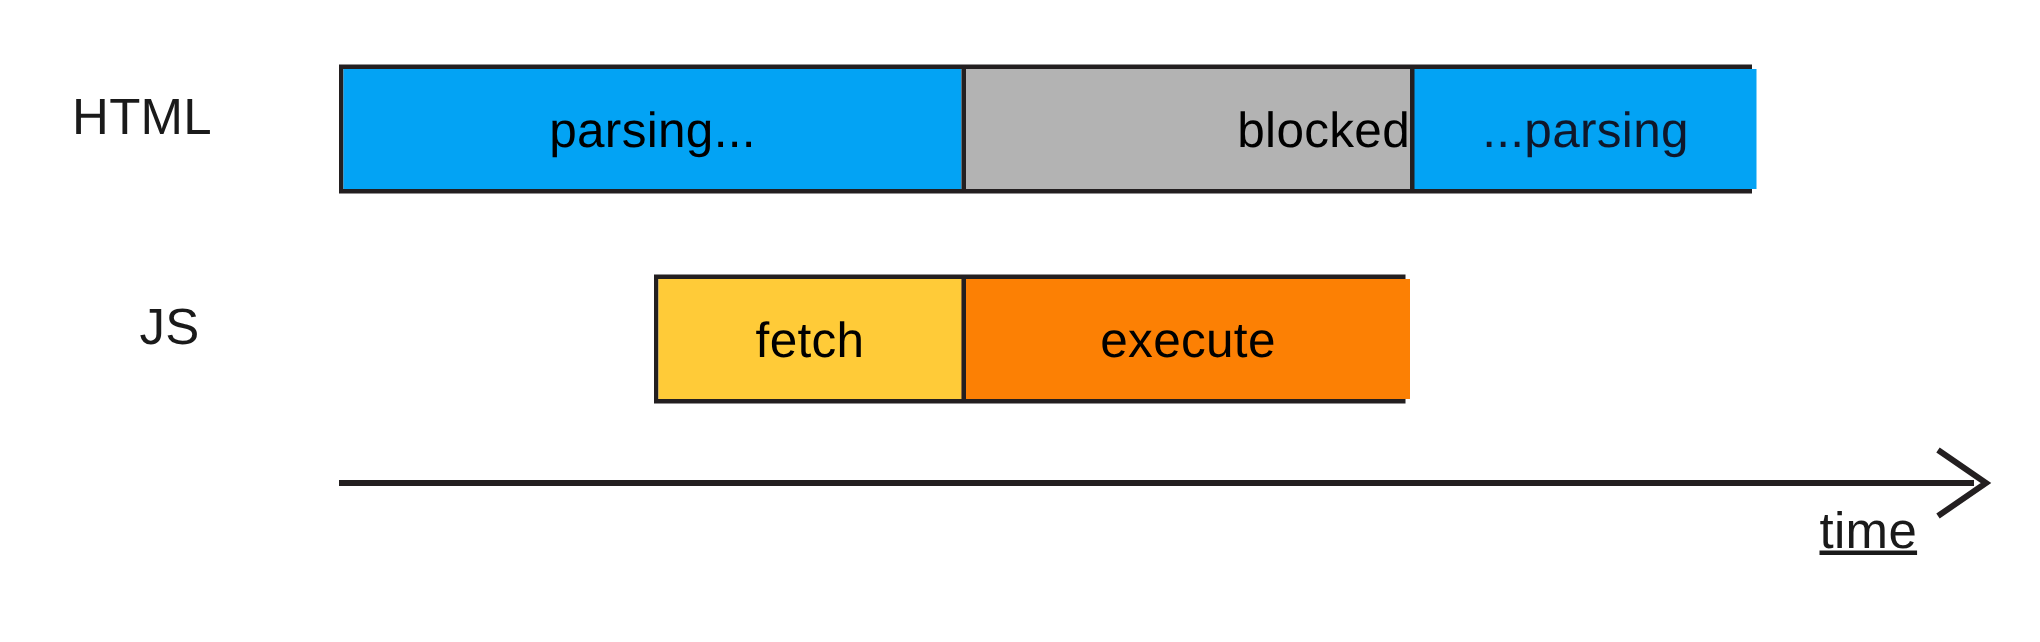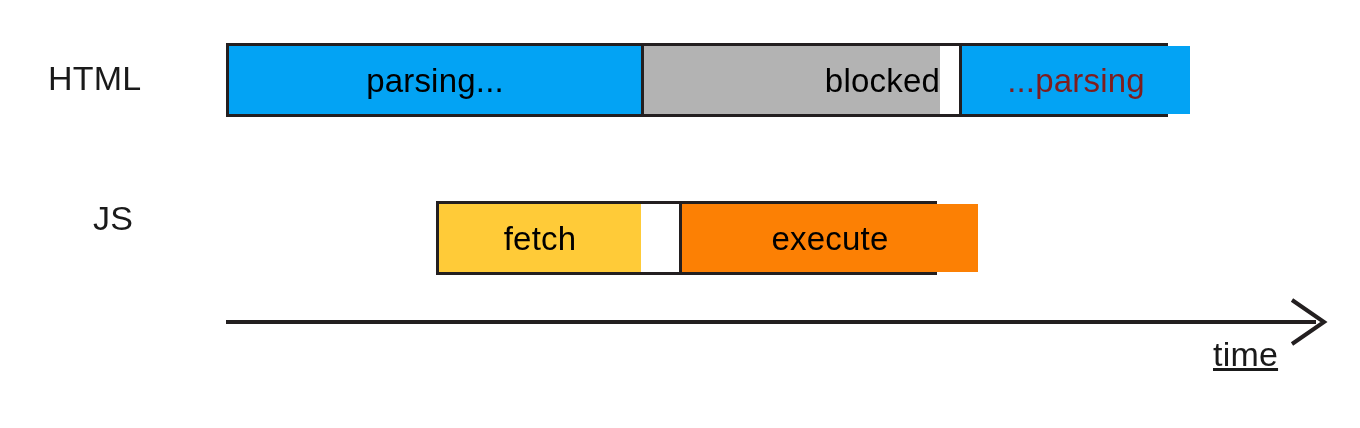--- a/index.html
+++ b/index.html
@@ -30,24 +30,24 @@
   }
   #label-html { left: 48px; top: 61px; }
   #label-js   { left: 48px; top: 201px; margin-left: 45px; }
 
   
   .bar {
     position: absolute;
     display: flex;
     border: 3px solid #231f20;
     box-sizing: border-box;
-    height: 74px;
+    height: 86px;
   }
   #bar-html { left: 226px; top: 43px; width: 942px; }
-  #bar-js   { left: 436px; top: 201px; width: 501px; align-items: center; }
+  #bar-js   { left: 436px; top: 183px; width: 501px; align-items: center; }
 
   .segment {
     display: flex;
     align-items: center;
     justify-content: center;
     box-sizing: border-box;
     font-size: 33px;
     line-height: 1;
     color: #000000;
     letter-spacing: 0.2px;
@@ -85,32 +85,32 @@
 
   <div class="row-label" id="label-html">HTML</div>
 
   <div class="bar" id="bar-html" style="border-color: rgb(35, 31, 32);">
     <div class="segment" style="background: rgb(3, 163, 244); color: rgb(0, 0, 0); flex: 0 0 412px; width: 412px;">
       <span>parsing...</span>
     </div>
     <div class="segment" style="background: rgb(179, 179, 179); color: rgb(0, 0, 0); flex: 0 0 299px; width: 299px; border-left-color: rgb(35, 31, 32); justify-content: flex-end;">
       <span>blocked</span>
     </div>
-    <div class="segment" style="background: rgb(3, 163, 244); color: #7f1d1d; flex: 0 0 231px; width: 231px; border-left-color: rgb(35, 31, 32); margin-left: 19px;">
+    <div class="segment" style="background: rgb(3, 163, 244); color: #0f172a; flex: 0 0 231px; width: 231px; border-left-color: rgb(35, 31, 32);">
       <span>...parsing</span>
     </div>
   </div>
 
   <div class="row-label" id="label-js">JS</div>
 
   <div class="bar" id="bar-js" style="border-color: rgb(35, 31, 32);">
     <div class="segment" style="background: rgb(255, 203, 56); color: rgb(0, 0, 0); flex: 0 0 202px; width: 202px;">
       <span>fetch</span>
     </div>
-    <div class="segment" style="background: rgb(252, 128, 4); color: rgb(0, 0, 0); flex: 0 0 299px; width: 299px; border-left-color: rgb(35, 31, 32); margin-left: 38px;">
+    <div class="segment" style="background: rgb(252, 128, 4); color: rgb(0, 0, 0); flex: 0 0 299px; width: 299px; border-left-color: rgb(35, 31, 32);">
       <span>execute</span>
     </div>
   </div>
 
   <svg id="time-axis" viewBox="0 0 1120 56">
     <line x1="6" y1="26" x2="1096" y2="26" stroke="#231f20" stroke-width="4"></line>
     <polyline points="1072,4 1104,26 1072,48" fill="none" stroke="#231f20" stroke-width="4" stroke-linecap="butt" stroke-linejoin="miter"></polyline>
   </svg>
 
   <div id="time-label">time</div>

